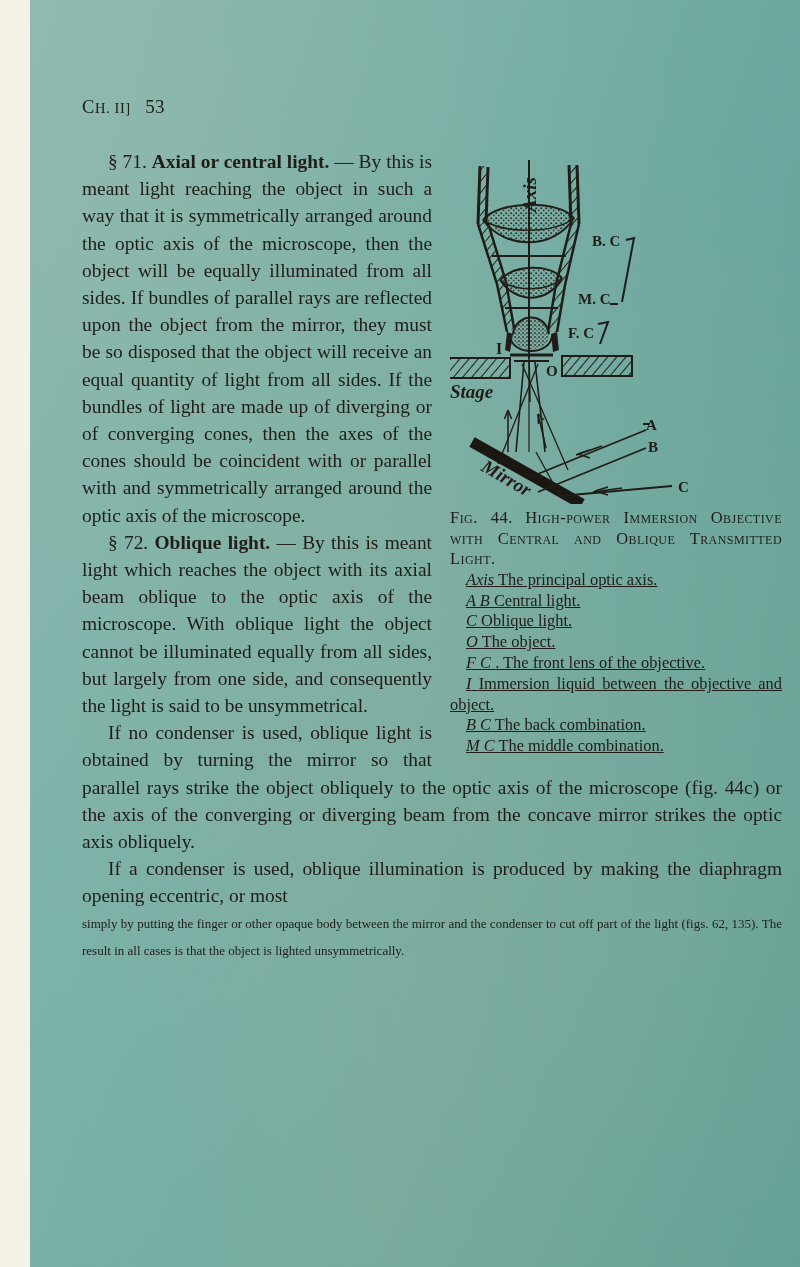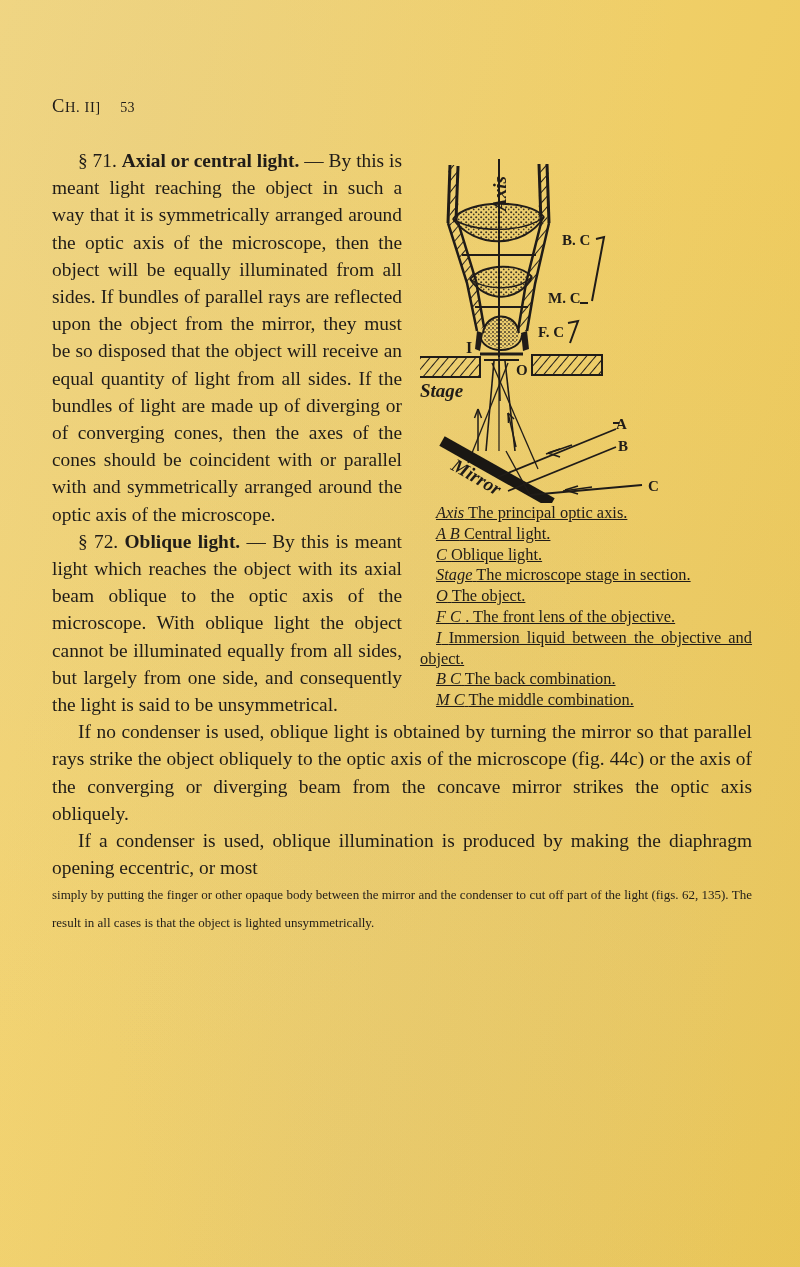--- a/index.html
+++ b/index.html
@@ -11,21 +11,22 @@
     height: 1267px;
     background: #f4f1e6;
     font-family: "Liberation Serif", serif;
     color: #201c18;
     overflow: hidden;
     position: relative;
   }
   .page {
     position: absolute;
     inset: 0;
-    background: #eab308;
+    background: #0f766e;
+    margin-left: 30px;
   }
   
   .paper-grain {
     position: absolute;
     inset: 0;
     pointer-events: none;
     background:
       radial-gradient(ellipse at 18% 12%, rgba(200,188,160,.16), transparent 58%),
       radial-gradient(ellipse at 82% 72%, rgba(202,190,162,.14), transparent 60%),
       radial-gradient(ellipse at 45% 95%, rgba(196,184,156,.12), transparent 62%),
@@ -53,21 +54,21 @@
   }
   .runhead .chap .cap { font-size: 18.5px; }
   .runhead .title {
     flex: 1;
     text-align: center;
     font-size: 19px;
     letter-spacing: 1.1px;
     padding-left: 18px;
   }
   .runhead .folio {
-    font-size: 14px;
+    font-size: 19px;
     min-width: 34px;
     text-align: right;
   }
 
   
   .body-text {
     font-size: 19.4px;
     line-height: 27.2px;
     text-align: justify;
     text-justify: inter-word;
@@ -262,26 +263,29 @@
 
             <text x="196" y="278" font-size="15" font-weight="bold">A</text>
 
             <text x="198" y="300" font-size="15" font-weight="bold">B</text>
 
             <text x="228" y="340" font-size="15" font-weight="bold">C</text>
           </g>
         </svg>
       </div>
 
+      <div class="fig-caption">
+        <p><span class="smallcaps">Fig. 44.</span>
+           <span class="smallcaps">High-power Immersion Objective with Central and Oblique Transmitted Light.</span></p>
+      </div>
 
       <div class="legend">
         <p><span class="sym">Axis</span> <span>The principal optic axis.</span></p>
         <p><span class="sym">A B</span> <span>Central light.</span></p>
         <p><span class="sym">C</span> <span>Oblique light.</span></p>
-        <p><span class="sym">Stage</span> <span>The microscope stage in section.</span></p>
         <p><span class="sym">O</span> <span>The object.</span></p>
         <p><span class="sym">F C</span> <span>. The front lens of the objective.</span></p>
         <p><span class="sym">I</span> <span>Immersion liquid between the objective and object.</span></p>
         <p><span class="sym">B C</span> <span>The back combination.</span></p>
         <p><span class="sym">M C</span> <span>The middle combination.</span></p>
       </div>
     </div>
 
     <div class="body-text">
       <p class="indent"><span class="sec-sym">§ 71.</span> <span class="sec-head">Axial or central light.</span> <span>—</span> <span>By this is meant light reaching the object in such a way that it is symmetrically arranged around the optic axis of the microscope, then the object will be equally illuminated from all sides.  If bundles of parallel rays are reflected upon</span> <span>the object from the mirror, they must be so disposed that the object will receive an equal quantity of light from all sides.  If the bundles of light are made up of diverging or of converging cones, then the axes of the cones should be coincident with or parallel with and symmetrically arranged around the optic axis of the microscope.</span></p>

